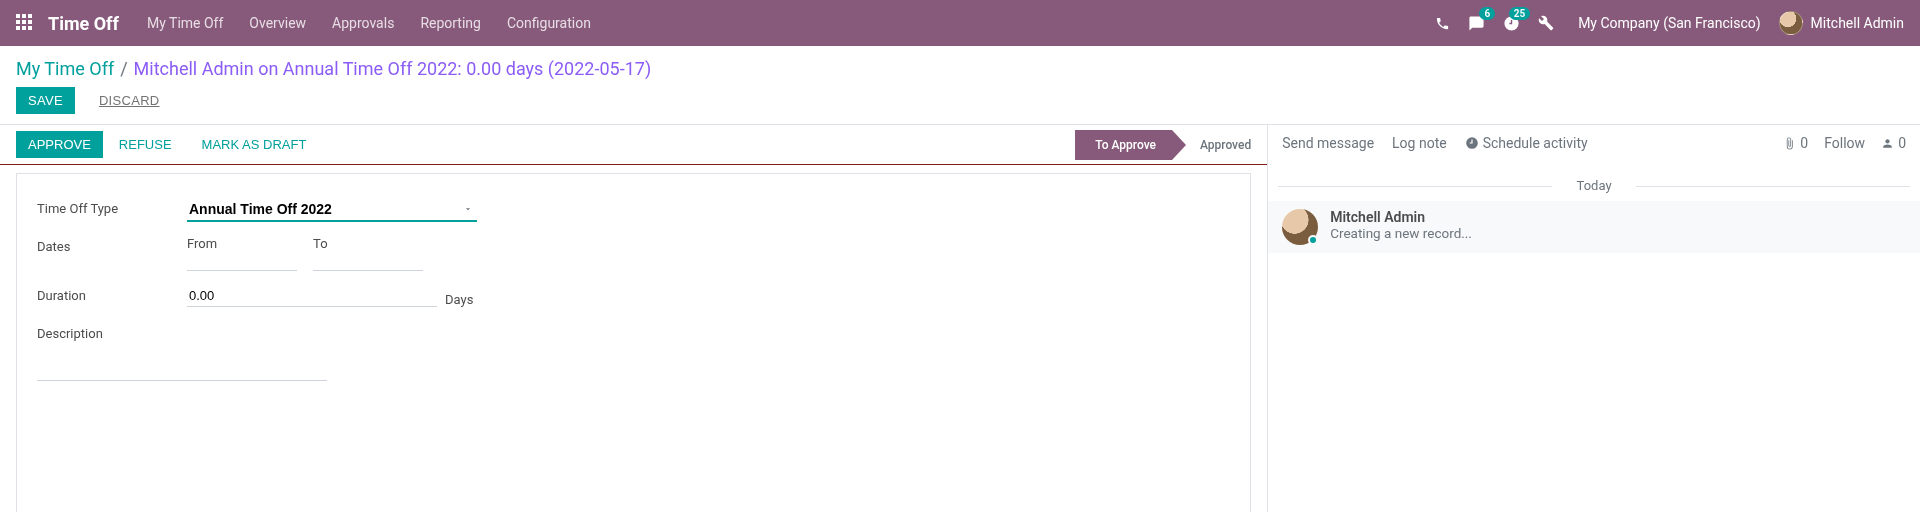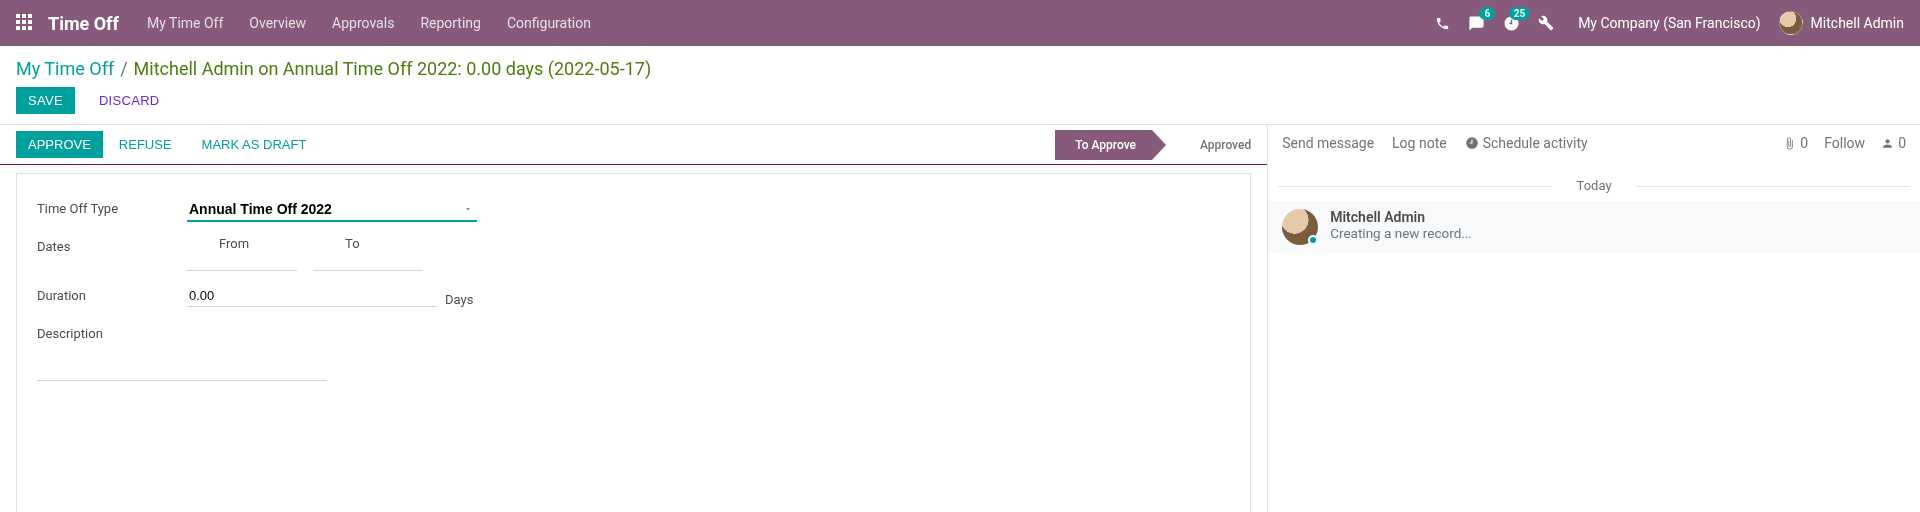--- a/index.html
+++ b/index.html
@@ -18,52 +18,52 @@
   .badge { position: absolute; top: -8px; right: -10px; background: #00A09D; color: #fff; font-size: 10px; font-weight:600; padding: 1px 5px; border-radius: 8px; }
   .company { font-size: 14px; color: #fff; margin-left: 6px; cursor:pointer;}
   .user { display: flex; align-items: center; gap: 8px; font-size: 14px; cursor:pointer;}
   .avatar { width: 24px; height: 24px; border-radius: 50%; background: radial-gradient(circle at 35% 30%, #e7c9a9 0 40%, #7a5c3e 41% 100%); border:1px solid rgba(255,255,255,0.3); }
   
   
   .control-panel { padding: 12px 16px 10px 16px; border-bottom: 1px solid #dee2e6; }
   .breadcrumb { font-size: 18px; display:flex; align-items:baseline; gap:6px; margin-bottom: 8px;}
   .breadcrumb .root { color: #00A09D; cursor:pointer;}
   .breadcrumb .sep { color: #6c757d; }
-  .breadcrumb .current { color: #4d7c0f; }
+  .breadcrumb .current { color: #8b5cf6; }
   .cp-buttons { display:flex; gap: 12px; align-items:flex-end;}
   .btn { border: none; padding: 6px 12px; font-size: 13px; cursor:pointer; text-transform: uppercase; font-weight: 500; letter-spacing: 0.3px;}
   .btn-primary { background: #00A09D; color: #fff; }
-  .btn-link { background: transparent; color: #6d28d9; }
+  .btn-link { background: transparent; color: #737373; text-decoration: underline; }
   
   
   .statusbar { display:flex; align-items:center; border-bottom: 1px solid #7f1d1d; padding: 0 0 0 16px; height: 40px; background:#fff;}
   .statusbar-left { display:flex; gap: 2px; align-items:center;}
   .sbtn { border:none; padding: 6px 12px; font-size: 13px; font-weight:500; cursor:pointer; text-transform: uppercase;}
   .sbtn-approve { background: #00A09D; color:#fff;}
   .sbtn-secondary { background: transparent; color: #00A09D; padding: 6px 14px;}
   .statusbar-right { margin-left: auto; display:flex; align-items:center; height:100%;}
-  .status-step { height: 30px; display:flex; align-items:center; padding: 0 16px 0 20px; position:relative; font-size:12px; font-weight:500;margin-left:20px;}
+  .status-step { height: 30px; display:flex; align-items:center; padding: 0 16px 0 20px; position:relative; font-size:12px; font-weight:500;}
   .status-active { background: #875A7B; color:#fff; }
   .status-active::after { content:""; position:absolute; right:-14px; top:0; border-left:14px solid #875A7B; border-top:15px solid transparent; border-bottom:15px solid transparent; z-index:2;}
   .status-inactive { color: #6c757d; padding-left: 28px;}
   
   
   .main { display:flex; }
   .form-area { flex: 0 0 66%; padding: 0 16px 16px 16px;}
   .chatter { flex: 1; border-left: 1px solid #dee2e6; min-height: 340px;}
   
   .form-sheet { border: 1px solid #dee2e6; background:#fff; padding: 24px 20px; margin-top: 8px; min-height: 230px;}
   .form-row { display:flex; align-items:flex-start; margin-bottom: 14px; min-height: 24px;}
   .form-label { width: 150px; font-size: 13px; color: #4c4c4c; padding-top: 3px;}
   .form-field { flex: 0 0 290px; position:relative;}
   .m2o-input { width: 100%; border:none; border-bottom: 2px solid #00A09D; padding: 3px 20px 3px 2px; font-size: 14px; outline:none; background:transparent;font-weight:bold;}
   .m2o-caret { position:absolute; right: 4px; top: 6px; color:#6c757d; pointer-events:none;}
   .date-pair { display:flex; align-items:center; gap: 16px;}
   .date-sub { display:flex; flex-direction:column; }
-  .date-lbl { font-size: 13px; color:#4c4c4c; margin-bottom:0;margin-left:32px;}
+  .date-lbl { font-size: 13px; color:#4c4c4c; margin-bottom:0;}
   .date-input { width: 110px; border:none; border-bottom: 1px solid #ced4da; padding: 2px; font-size:13px; outline:none;}
   .dur-row { display:flex; align-items:flex-end; gap: 0;}
   .dur-input { width: 250px; border:none; border-bottom: 1px solid #ced4da; padding: 3px 2px; font-size:13px; outline:none;}
   .dur-unit { margin-left: 8px; font-size: 13px; color:#4c4c4c;}
   .desc-input { width: 290px; border:none; border-bottom: 1px solid #ced4da; padding: 3px 2px; font-size:13px; outline:none; min-height: 40px; resize:none; font-family:inherit;}
   
   
   .chatter-top { display:flex; align-items:center; padding: 10px 14px; gap: 18px; color:#6c757d; font-size: 14px; border-bottom: 1px solid transparent;}
   .chatter-top .left { display:flex; gap:18px; flex:1;}
   .chatter-link { cursor:pointer; }

